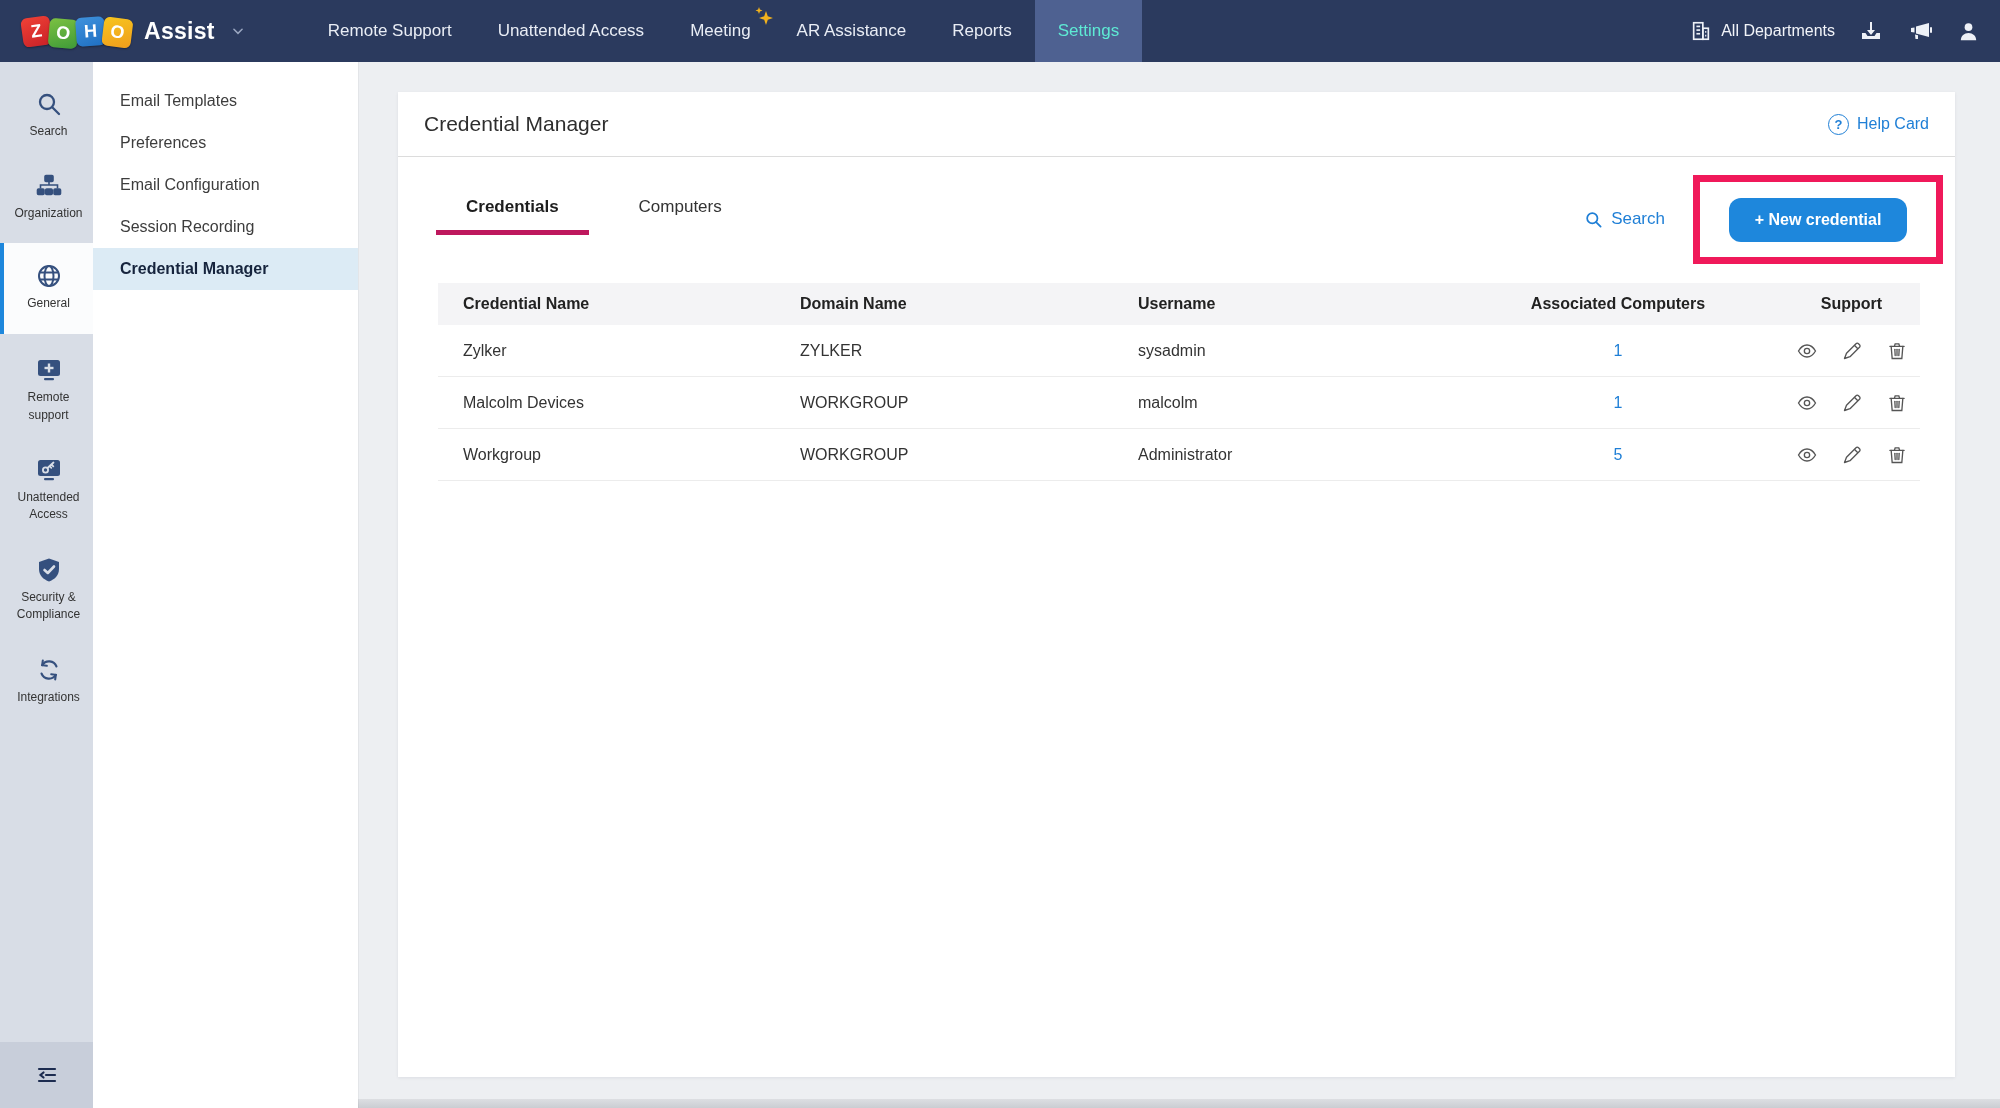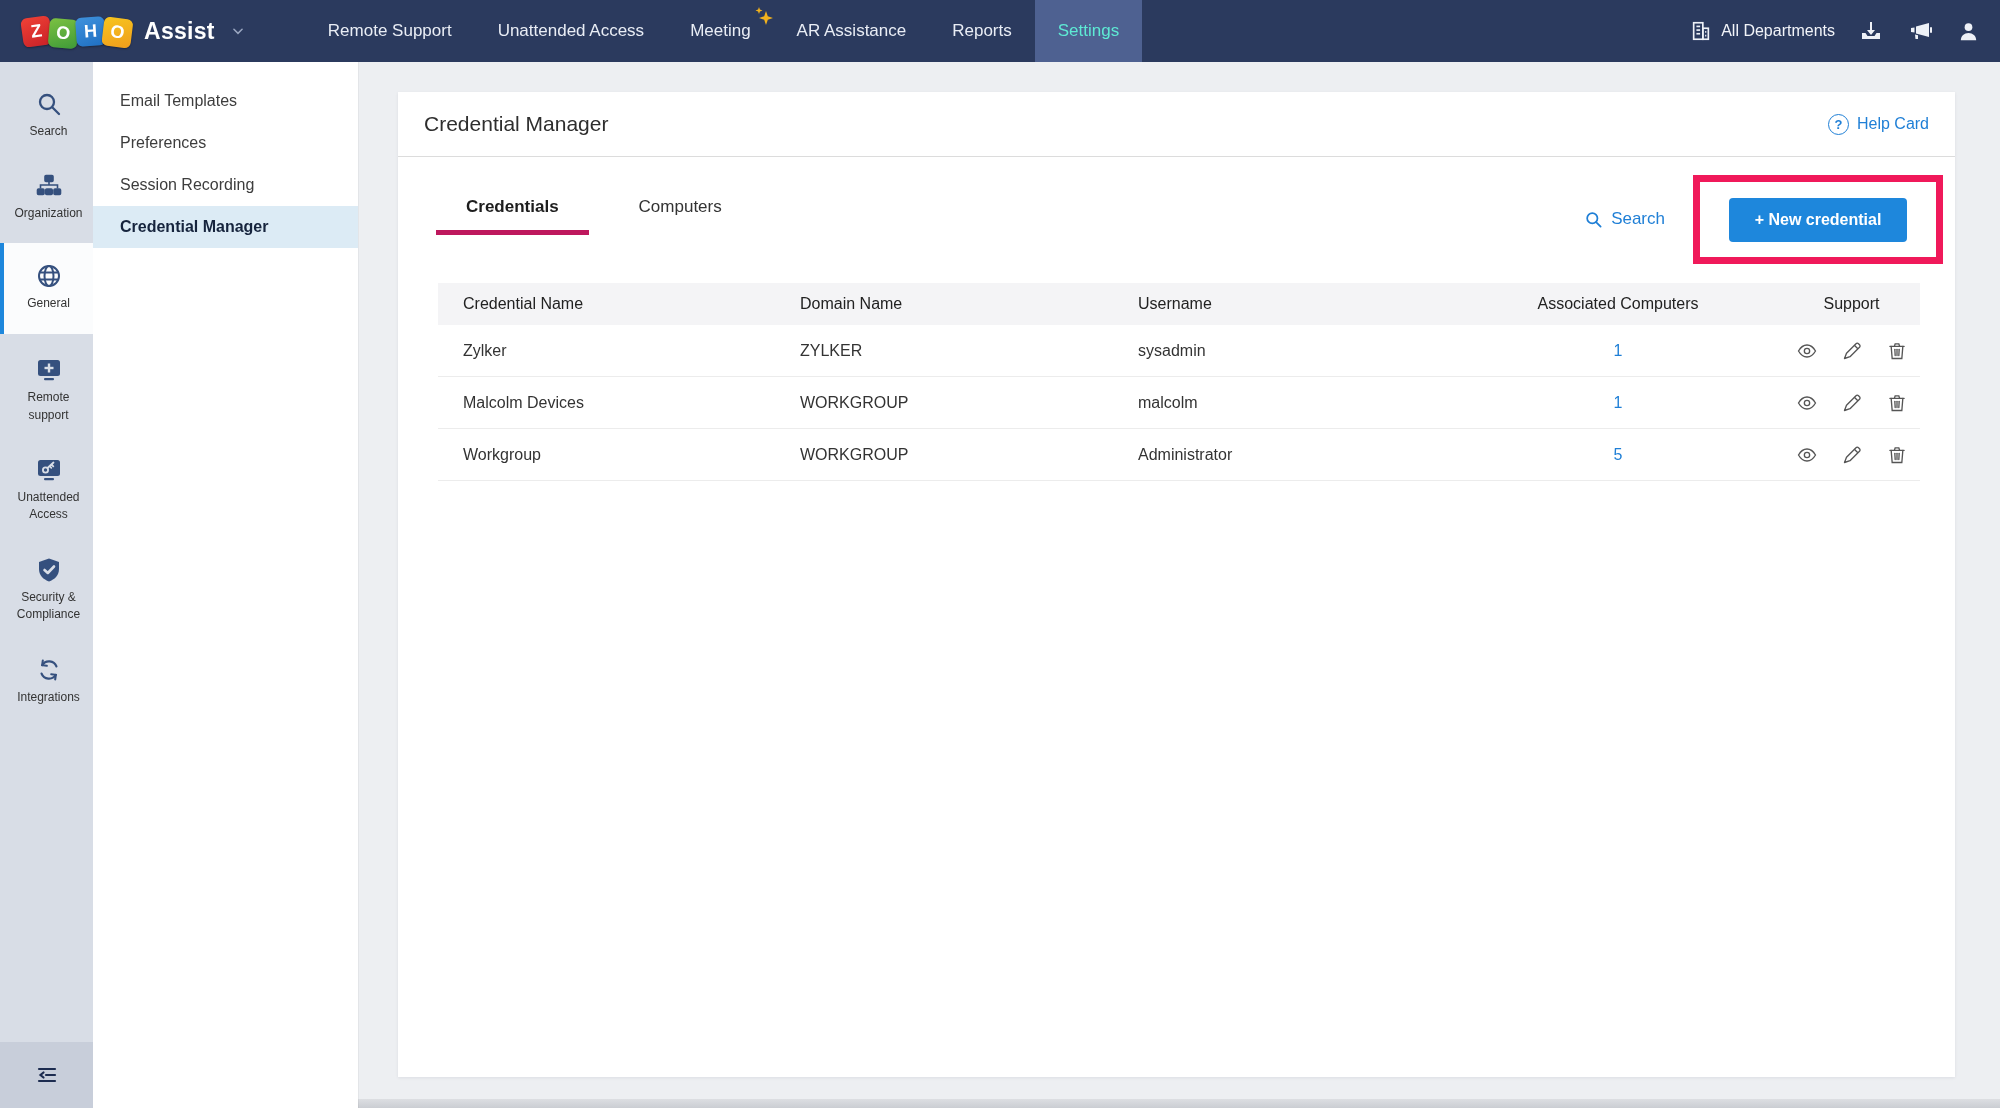--- a/index.html
+++ b/index.html
@@ -69,28 +69,28 @@
   .tab { padding:0 30px 13px; font-size:17px; color:#333; cursor:pointer;
     border-bottom:5px solid transparent; }
   .tab.active { font-weight:700; color:#1d1d1d; border-bottom:5px solid #be185d; }
 
   .search-link { position:absolute; right:290px; top:52px; display:flex; align-items:center;
     gap:8px; color:#1f7fd6; font-size:17px; cursor:pointer; }
   .annotation { position:absolute; right:12px; top:18px; width:250px; height:89px;
     border:7px solid #f0195a; display:flex; align-items:center; justify-content:center;
     pointer-events:none; }
   .new-cred-btn { pointer-events:auto; background:#1e87dc; color:#fff; border:none;
-    border-radius:4px; font-family:"Liberation Sans",sans-serif; font-size:16px;
+    border-radius:12px; font-family:"Liberation Sans",sans-serif; font-size:16px;
     font-weight:600; padding:13px 26px; cursor:pointer; white-space:nowrap; }
 
   
   .table { margin:30px 35px 0 40px; }
   .thead, .trow { display:grid;
     grid-template-columns:337px 338px 340px 330px 137px; align-items:center; }
-  .thead { background:#f4f4f6; height:42px; font-weight:400; font-size:16px; color:#222; }
+  .thead { background:#f4f4f6; height:42px; font-weight:700; font-size:16px; color:#222; }
   .th, .td { padding-left:25px; }
   .th.center, .td.center { padding-left:0; text-align:center; }
   .trow { height:52px; border-bottom:1px solid #ececec; font-size:16px; color:#333; }
   .assoc-link { color:#1f7fd6; text-decoration:none; cursor:pointer; }
   .td.actions { display:flex; justify-content:center; gap:25px; padding-left:0; }
   .aicon { width:20px; height:20px; color:#555; cursor:pointer; display:flex; }
   svg { display:block; }
 
   .hscroll { position:absolute; bottom:0; left:0; width:100%; height:9px;
     background:linear-gradient(#d7d9dd,#bfc2c8); opacity:.75; }
@@ -262,20 +262,21 @@
         <line x1="11" y1="12" x2="20" y2="12"></line>
         <line x1="4" y1="18" x2="20" y2="18"></line>
       </svg>
     </span>
   </div>
 </div>
 
 <div class="submenu">
   <div class="sub-item">Email Templates</div>
   <div class="sub-item">Preferences</div>
+  <div class="sub-item">Email Configuration</div>
   <div class="sub-item">Session Recording</div>
   <div class="sub-item active">Credential Manager</div>
 </div>
 
 <div class="main">
   <div class="card">
 
     <div class="card-header">
       <span class="page-title">Credential Manager</span>
       <span class="help-link">

